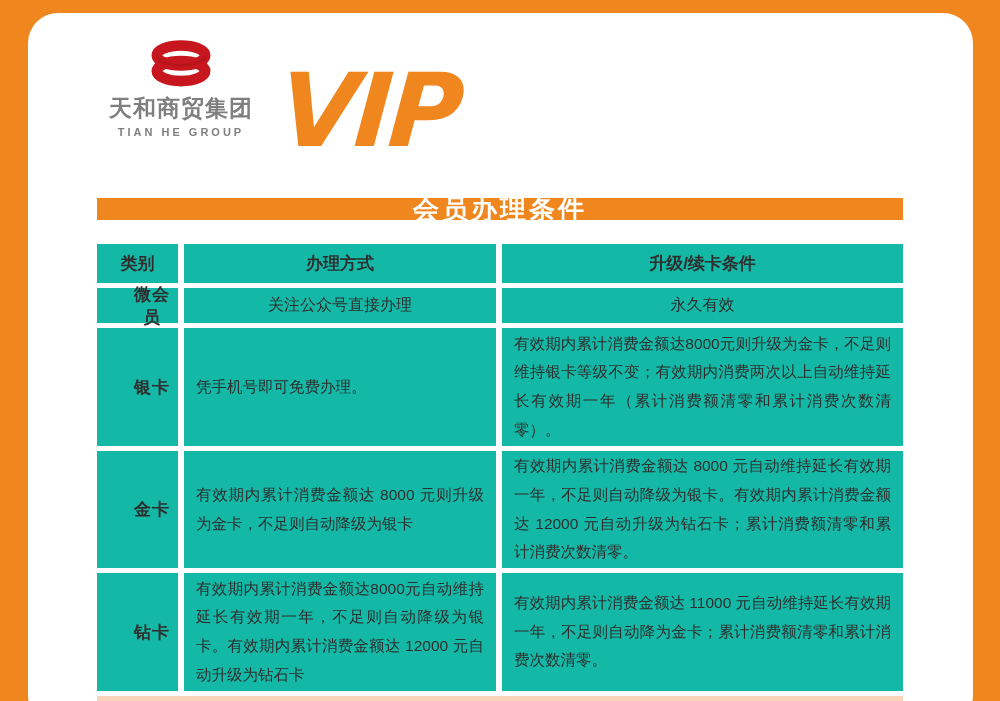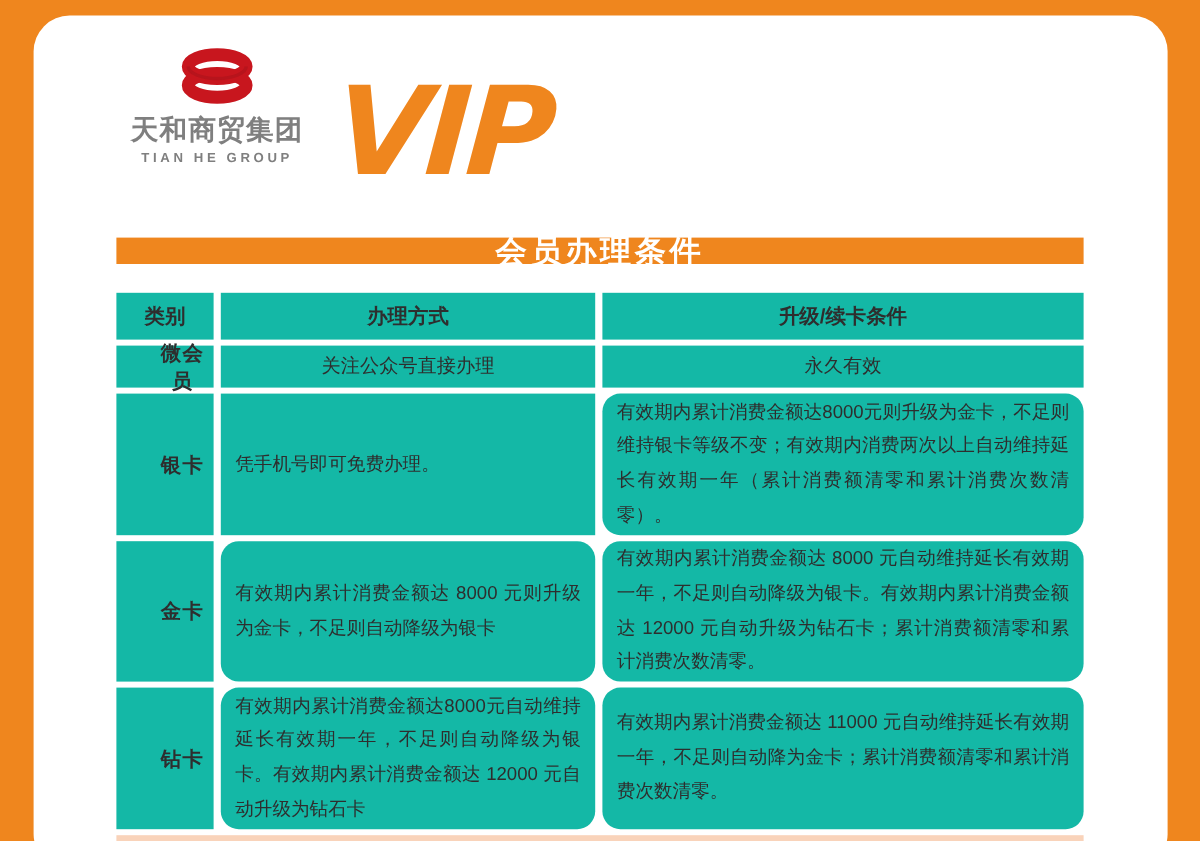--- a/index.html
+++ b/index.html
@@ -67,21 +67,21 @@
     text-align: center; font-size: 16px;
   }
   .cell-head { font-weight: bold; font-size: 17px; }
   .cell-cat  { font-weight: bold; font-size: 17px; letter-spacing: 1px; padding-left: 29px; }
   .cell-left {
     display: flex; align-items: center;
     font-size: 15.5px; padding: 0 12px;
   }
   .cell-para {
     display: flex; align-items: center;
-    font-size: 15.5px; padding: 4px 12px; border-radius: 15px;
+    font-size: 15.5px; padding: 4px 12px;
   }
   .cell-para p {
     width: 100%; text-align: justify; line-height: 1.85;
   }
   .row-sliver { grid-column: 1 / -1; background: #F9D3BA; }
 </style>
 </head>
 <body>
 
 <div class="canvas">

